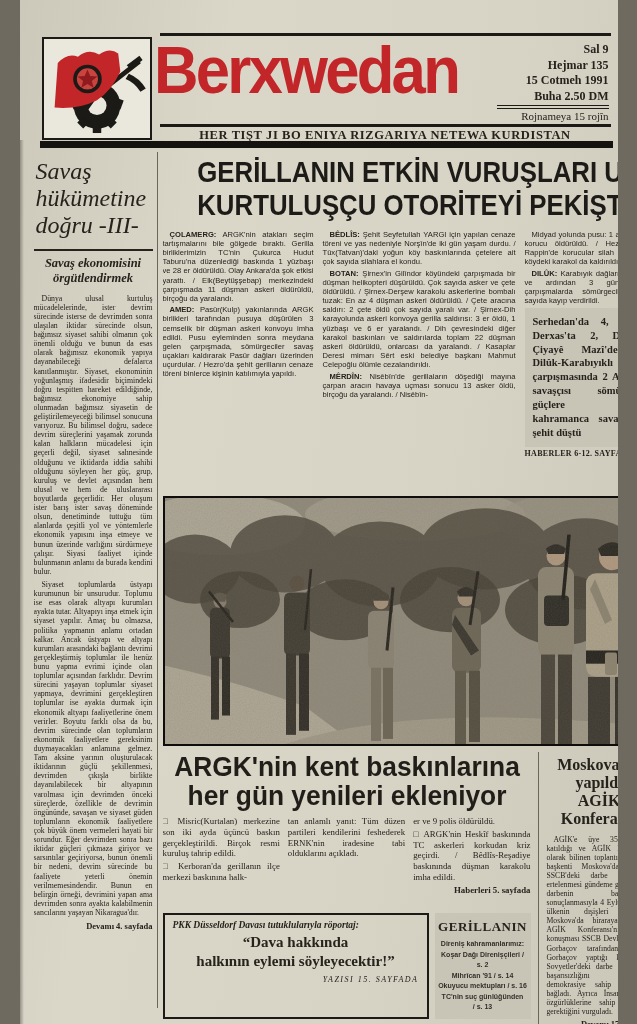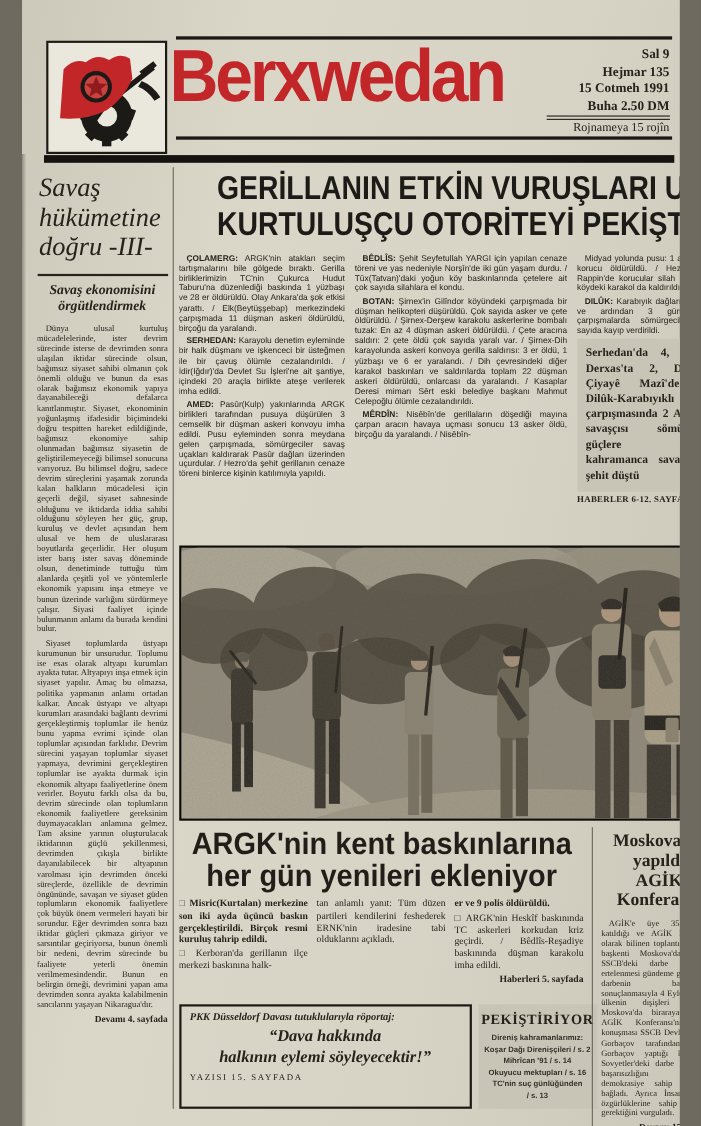--- a/index.html
+++ b/index.html
@@ -52,27 +52,27 @@
                 letter-spacing:.5px;font-family:"Liberation Sans",sans-serif;}
 
   
   .bottom{display:flex;margin-top:6px;}
   .bottom-left{width:368px;flex:none;}
   .city-hl .ln{text-align:center;font-family:"Liberation Sans",sans-serif;font-weight:bold;color:#211e1a;
                font-size:28px;line-height:1.04;transform:scaleX(.94);transform-origin:center;white-space:nowrap;}
   .city-cols{display:flex;gap:8px;margin-top:6px;height:90px;overflow:hidden;}
   .cc{flex:1;font-size:8.8px;line-height:1.22;text-align:justify;}
   .cc p{margin:0 0 2px;}
-  .cc .b{font-weight:bold;}
+  .cc .b{font-weight:normal;}
   .cc .pointer{font-weight:bold;text-align:right;}
   .quote-row{display:flex;gap:6px;margin-top:7px;align-items:stretch;}
   .quote-box{width:246px;flex:none;border:2px solid #1c1a16;padding:5px 8px 6px;}
   .quote-kicker{font-style:italic;font-weight:bold;font-size:9.5px;margin-bottom:3px;}
-  .quote-line{text-align:center;font-weight:bold;font-style:italic;font-size:15px;line-height:1.28;}
-  .quote-pointer{text-align:left;font-size:8px;letter-spacing:1.5px;margin-top:3px;}
+  .quote-line{text-align:center;font-weight:bold;font-size:15px;line-height:1.28;}
+  .quote-pointer{text-align:right;font-size:8px;letter-spacing:1.5px;margin-top:3px;font-style:italic;}
   .contents-box{flex:1;background:#c8c4b6;padding:6px 3px;text-align:center;}
   .contents-title{font-weight:bold;font-size:13px;letter-spacing:.5px;margin-bottom:4px;}
   .contents-item{font-family:"Liberation Sans",sans-serif;font-weight:bold;font-size:7px;line-height:1.5;color:#33302a;}
 
   .agik{flex:1;border-left:1px solid #6a665c;padding-left:8px;margin-left:7px;}
   .agik-hl{text-align:center;font-weight:bold;font-size:16px;line-height:1.12;margin:4px 0 7px;}
   .agik-body{font-size:7.7px;line-height:1.18;text-align:justify;text-indent:7px;}
   .agik-cont{font-weight:bold;font-size:8.5px;text-align:right;margin-top:3px;}
 </style>
 </head>
@@ -112,20 +112,21 @@
   <div class="berx">Berxwedan</div>
   <div class="mast-info">
     <div>Sal 9</div>
     <div>Hejmar 135</div>
     <div>15 Cotmeh 1991</div>
     <div>Buha 2.50 DM</div>
   </div>
   <div class="mast-divider"></div>
   <div class="mast-freq">Rojnameya 15 rojîn</div>
   <div class="rule-mid"></div>
+  <div class="motto">HER TIŞT JI BO ENIYA RIZGARIYA NETEWA KURDISTAN</div>
   <div class="bar-thick"></div>
 
   <div class="vrule"></div>
   <div class="sidebar">
     <div class="sidebar-title">Savaş hükümetine doğru -III-</div>
     <div class="sidebar-sub">Savaş ekonomisini örgütlendirmek</div>
     <div class="sidebar-body">
       <p>Dünya ulusal kurtuluş mücadelelerinde, ister devrim sürecinde isterse de devrimden sonra ulaşılan iktidar sürecinde olsun, bağımsız siyaset sahibi olmanın çok önemli olduğu ve bunun da esas olarak bağımsız ekonomik yapıya dayanabileceği defalarca kanıtlanmıştır. Siyaset, ekonominin yoğunlaşmış ifadesidir biçimindeki doğru tespitten hareket edildiğinde, bağımsız ekonomiye sahip olunmadan bağımsız siyasetin de geliştirilemeyeceği bilimsel sonucuna varıyoruz. Bu bilimsel doğru, sadece devrim süreçlerini yaşamak zorunda kalan halkların mücadelesi için geçerli değil, siyaset sahnesinde olduğunu ve iktidarda iddia sahibi olduğunu söyleyen her güç, grup, kuruluş ve devlet açısından hem ulusal ve hem de uluslararası boyutlarda geçerlidir. Her oluşum ister barış ister savaş döneminde olsun, denetiminde tuttuğu tüm alanlarda çeşitli yol ve yöntemlerle ekonomik yapısını inşa etmeye ve bunun üzerinde varlığını sürdürmeye çalışır. Siyasi faaliyet içinde bulunmanın anlamı da burada kendini bulur.</p>
       <p>Siyaset toplumlarda üstyapı kurumunun bir unsurudur. Toplumu ise esas olarak altyapı kurumları ayakta tutar. Altyapıyı inşa etmek için siyaset yapılır. Amaç bu olmazsa, politika yapmanın anlamı ortadan kalkar. Ancak üstyapı ve altyapı kurumları arasındaki bağlantı devrimi gerçekleştirmiş toplumlar ile henüz bunu yapma evrimi içinde olan toplumlar açısından farklıdır. Devrim sürecini yaşayan toplumlar siyaset yapmaya, devrimini gerçekleştiren toplumlar ise ayakta durmak için ekonomik altyapı faaliyetlerine önem verirler. Boyutu farklı olsa da bu, devrim sürecinde olan toplumların ekonomik faaliyetlere gereksinim duymayacakları anlamına gelmez. Tam aksine yarının oluşturulacak iktidarının güçlü şekillenmesi, devrimden çıkışla birlikte dayanılabilecek bir altyapının varolması için devrimden önceki süreçlerde, özellikle de devrimin öngününde, savaşan ve siyaset güden toplumların ekonomik faaliyetlere çok büyük önem vermeleri hayati bir sorundur. Eğer devrimden sonra bazı iktidar güçleri çıkmaza giriyor ve sarsıntılar geçiriyorsa, bunun önemli bir nedeni, devrim sürecinde bu faaliyete yeterli önemin verilmemesindendir. Bunun en belirgin örneği, devrimini yapan ama devrimden sonra ayakta kalabilmenin sancılarını yaşayan Nikaragua'dır.</p>
       <div class="sidebar-cont">Devamı 4. sayfada</div>
@@ -135,21 +136,20 @@
   <div class="main">
 
     <div class="lead-hl">
       <div class="ln">GERİLLANIN ETKİN VURUŞLARI ULUSAL</div>
       <div class="ln">KURTULUŞÇU OTORİTEYİ PEKİŞTİRİYOR</div>
     </div>
 
     <div class="newscols">
       <div class="nc nc1">
         <p><span class="lead">ÇOLAMERG:</span> <span>ARGK'nin atakları seçim tartışmalarını bile gölgede bıraktı. Gerilla birliklerimizin TC'nin Çukurca Hudut Taburu'na düzenlediği baskında 1 yüzbaşı ve 28 er öldürüldü. Olay Ankara'da şok etkisi yarattı. / Elk(Beytüşşebap) merkezindeki çarpışmada 11 düşman askeri öldürüldü, birçoğu da yaralandı.</span></p>
-        <p><span class="lead">SERHEDAN:</span> <span>Karayolu denetim eyleminde bir halk düşmanı ve işkenceci bir üsteğmen ile bir çavuş ölümle cezalandırıldı. / İdir(Iğdır)'da Devlet Su İşleri'ne ait şantiye, içindeki 20 araçla birlikte ateşe verilerek imha edildi.</span></p>
         <p><span class="lead">AMED:</span> <span>Pasûr(Kulp) yakınlarında ARGK birlikleri tarafından pusuya düşürülen 3 cemselik bir düşman askeri konvoyu imha edildi. Pusu eyleminden sonra meydana gelen çarpışmada, sömürgeciler savaş uçakları kaldırarak Pasûr dağları üzerinden uçurdular. / Hezro'da şehit gerillanın cenaze töreni binlerce kişinin katılımıyla yapıldı.</span></p>
       </div>
       <div class="nc nc2">
         <p><span class="lead">BÊDLÎS:</span> <span>Şehit Seyfetullah YARGI için yapılan cenaze töreni ve yas nedeniyle Norşîn'de iki gün yaşam durdu. / Tûx(Tatvan)'daki yoğun köy baskınlarında çetelere ait çok sayıda silahlara el kondu.</span></p>
         <p><span class="lead">BOTAN:</span> <span>Şirnex'in Gilîndor köyündeki çarpışmada bir düşman helikopteri düşürüldü. Çok sayıda asker ve çete öldürüldü. / Şirnex-Derşew karakolu askerlerine bombalı tuzak: En az 4 düşman askeri öldürüldü. / Çete aracına saldırı: 2 çete öldü çok sayıda yaralı var. / Şirnex-Dih karayolunda askeri konvoya gerilla saldırısı: 3 er öldü, 1 yüzbaşı ve 6 er yaralandı. / Dih çevresindeki diğer karakol baskınları ve saldırılarda toplam 22 düşman askeri öldürüldü, onlarcası da yaralandı. / Kasaplar Deresi mimarı Sêrt eski belediye başkanı Mahmut Celepoğlu ölümle cezalandırıldı.</span></p>
         <p><span class="lead">MÊRDÎN:</span> <span>Nisêbîn'de gerillaların döşediği mayına çarpan aracın havaya uçması sonucu 13 asker öldü, birçoğu da yaralandı. / Nisêbîn-</span></p>
       </div>
       <div class="nc nc3">
         <p><span>Midyad yolunda pusu: 1 asker ve 3 korucu öldürüldü. / Hezex-Xirabê Rappin'de korucular silah bırakınca, köydeki karakol da kaldırıldı.</span></p>
         <p><span class="lead">DILÛK:</span> <span>Karabıyık dağlarında pusu ve ardından 3 gün süren çarpışmalarda sömürgecilere çok sayıda kayıp verdirildi.</span></p>
@@ -272,21 +272,21 @@
           </div>
         </div>
         <div class="quote-row">
           <div class="quote-box">
             <div class="quote-kicker">PKK Düsseldorf Davası tutuklularıyla röportaj:</div>
             <div class="quote-line">“Dava hakkında</div>
             <div class="quote-line">halkının eylemi söyleyecektir!”</div>
             <div class="quote-pointer">YAZISI 15. SAYFADA</div>
           </div>
           <div class="contents-box">
-            <div class="contents-title">PEKİŞTİRİYOR</div>
+            <div class="contents-title">GERİLLANIN</div>
             <div class="contents-item">Direniş kahramanlarımız:</div>
             <div class="contents-item">Koşar Dağı Direnişçileri / s. 2</div>
             <div class="contents-item">Mihrîcan '91 / s. 14</div>
             <div class="contents-item">Okuyucu mektupları / s. 16</div>
             <div class="contents-item">TC'nin suç günlüğünden</div>
             <div class="contents-item">/ s. 13</div>
           </div>
         </div>
       </div>
 

